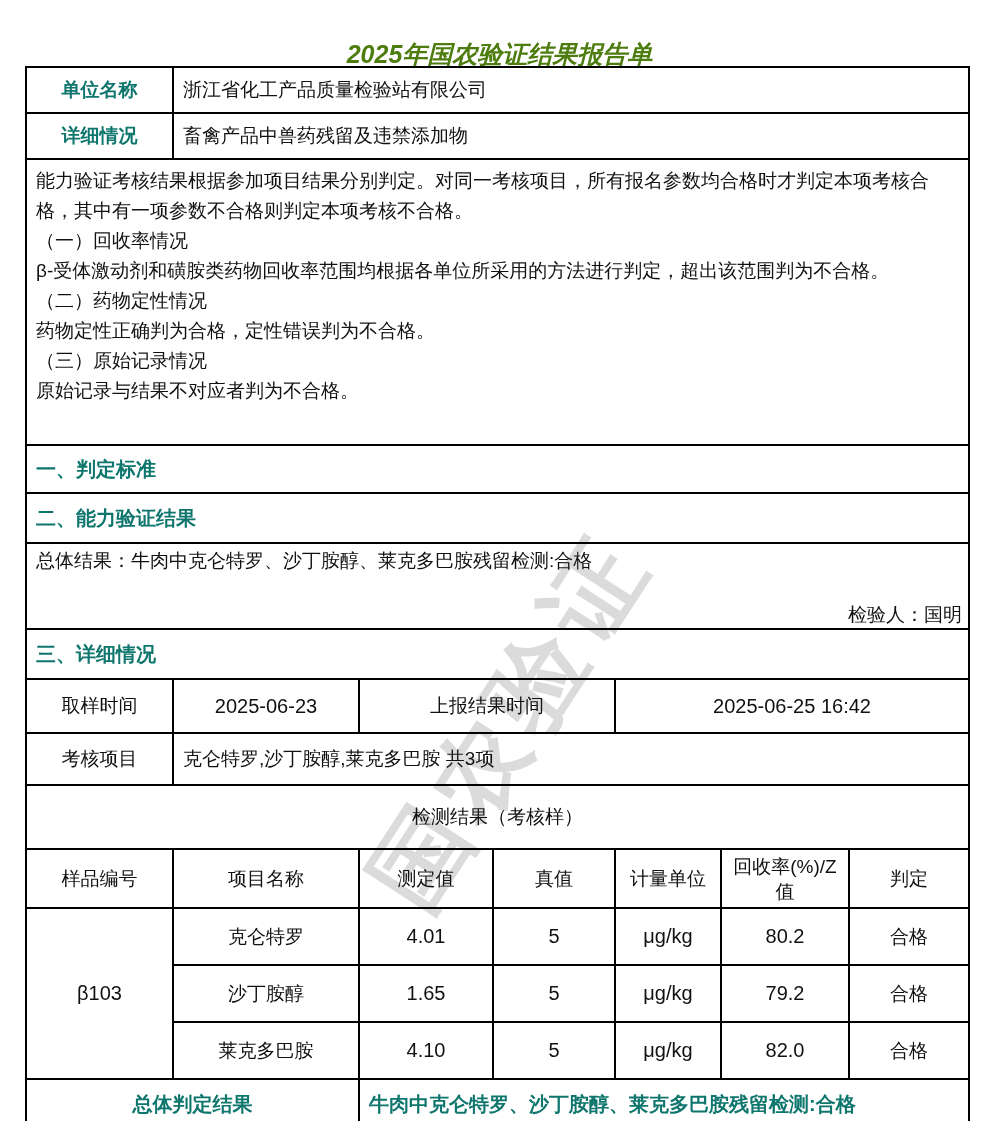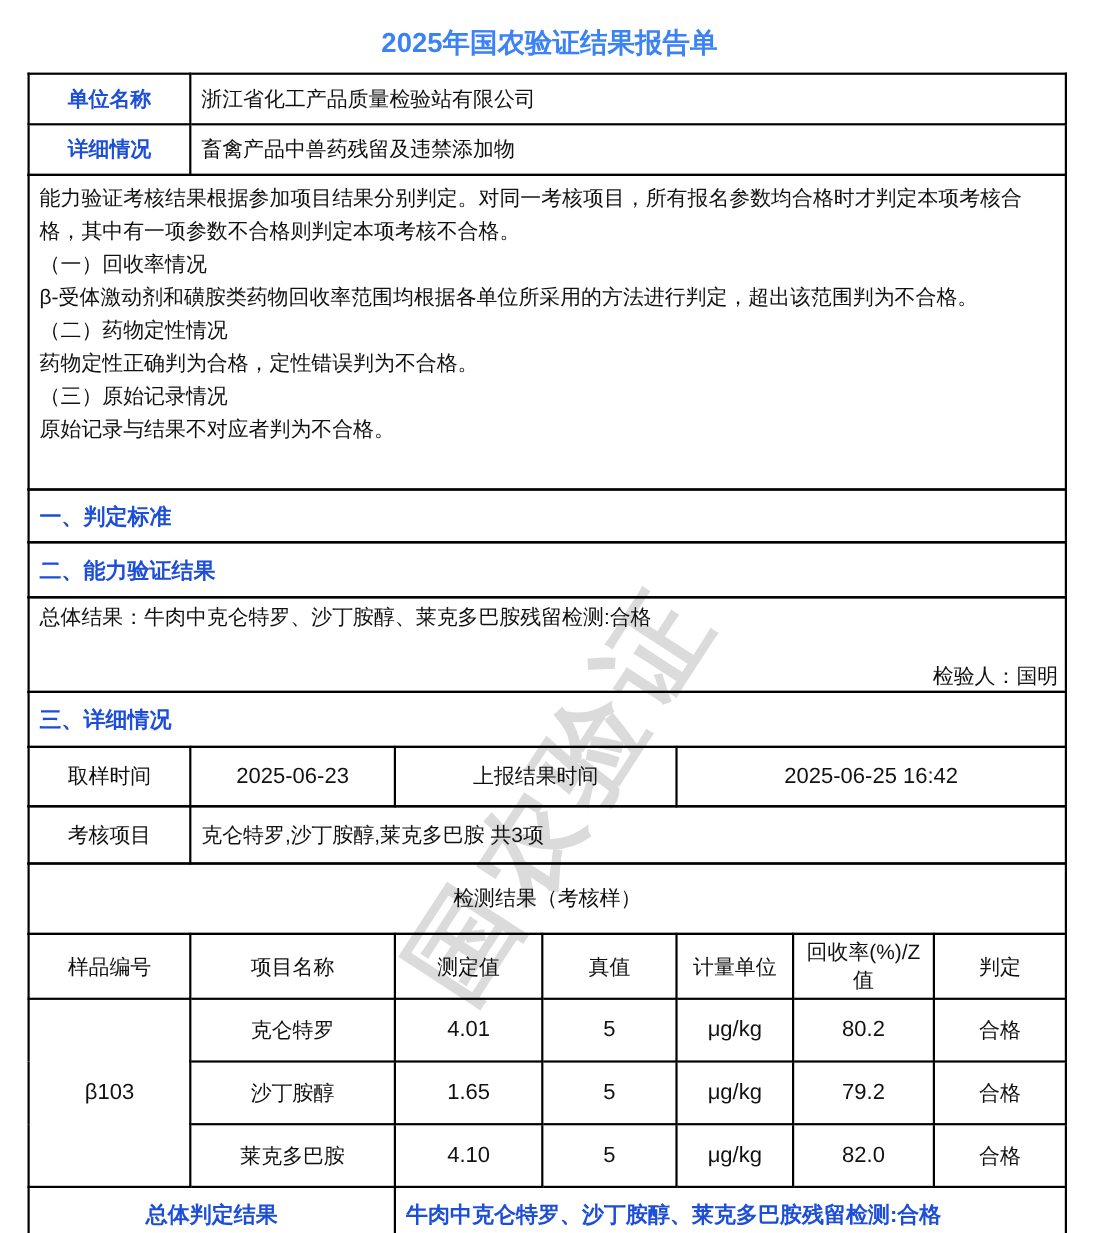--- a/index.html
+++ b/index.html
@@ -19,45 +19,46 @@
     font-weight:bold;
     letter-spacing:10px;
     color:#bfbfbf;
     opacity:0.55;
     white-space:nowrap;
     z-index:0;
     pointer-events:none;
   }
   .title{
     position:relative;z-index:1;
-    padding-top:22px;
+    padding-top:38px;
     text-align:center;
     font-size:25px;
     font-weight:bold;
-    color:#3b82f6;
+    color:#4d7c0f;
+    font-style:italic;
   }
   .doc{
     position:absolute;left:25px;top:66px;width:945px;z-index:1;
   }
   table{
     border-collapse:collapse;
     width:945px;
     table-layout:fixed;
   }
   table + table{margin-top:-2px;}
   td,th{
     border:2px solid #000000;
     font-size:19px;
     font-weight:normal;
     color:#111111;
     padding:0;
     vertical-align:middle;
     overflow:hidden;
   }
-  .b{font-weight:bold;color:#1d4ed8;}
+  .b{font-weight:bold;color:#0f766e;}
   .c{text-align:center;}
   .l{text-align:left;padding-left:9px;padding-right:6px;}
   .sec{font-size:20px;}
   .para{line-height:30px;padding:6px 9px;vertical-align:top;}
   .res-line{margin-top:4px;}
   .res-line2{margin-top:28px;text-align:right;}
   .num{font-size:20px;}
 </style>
 </head>
 <body>

